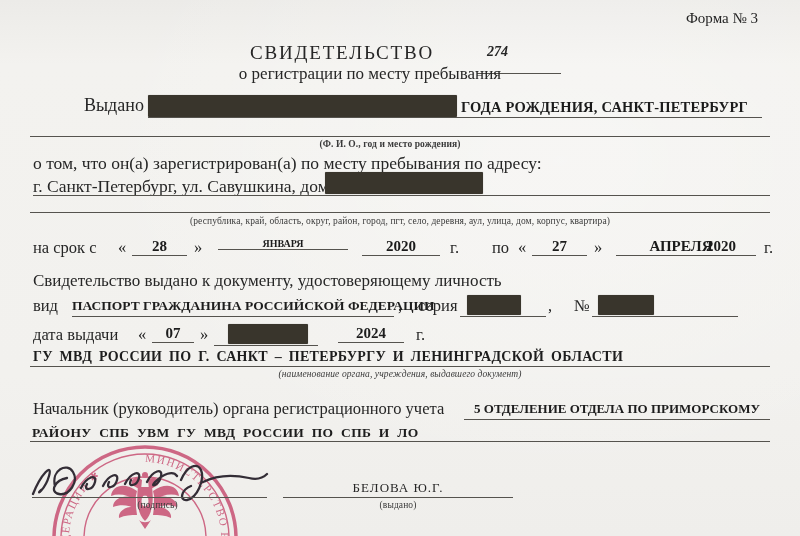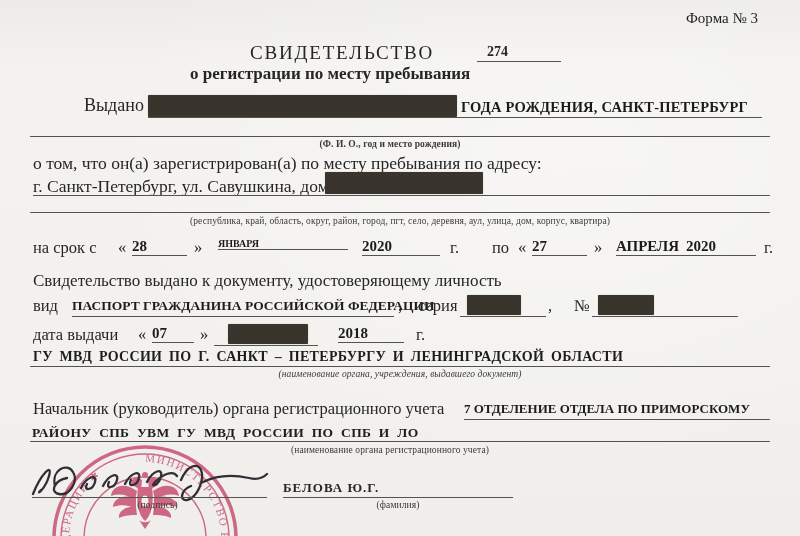--- a/index.html
+++ b/index.html
@@ -13,32 +13,32 @@
   }
   .abs{position:absolute;white-space:nowrap;}
   .cap{font-size:9.5px;color:#3a3a3a;text-align:center;letter-spacing:.1px;}
   .uline{border-bottom:1.4px solid #55534e;}
   .rule{position:absolute;border-bottom:1.4px solid #55534e;}
   .bar{position:absolute;background:#39352c;border-radius:1px;box-shadow:0 0 1px rgba(0,0,0,.4);}
   .big{font-size:17.5px;}
   .lbl{font-size:16.5px;}
   .fill{font-weight:600;color:#1d1d1d;}
   .boldval{font-weight:700;color:#1b1b1b;}
-  .ctr{font-weight:bold;}
+  .ctr{text-align:center;}
   svg{display:block;}
 </style>
 </head>
 <body>
 
 <div class="paper">
 
   <div class="abs" style="right:42px;top:10px;font-size:15px;">Форма № 3</div>
 
   <div class="abs" style="left:250px;top:42px;font-size:19px;letter-spacing:1.8px;">СВИДЕТЕЛЬСТВО</div>
-  <div class="abs uline ctr" style="left:477px;top:44px;width:84px;font-size:14px;font-weight:600;padding-bottom:1px;text-align:left;text-indent:10px;">274</div>
+  <div class="abs uline ctr" style="left:477px;top:44px;width:84px;font-size:14px;font-weight:600;padding-bottom:13px;text-align:left;text-indent:10px;font-style:italic;">274</div>
   <div class="abs ctr" style="left:190px;top:64px;width:360px;font-size:17px;">о регистрации по месту пребывания</div>
 
   <div class="abs" style="left:84px;top:95px;font-size:18px;">Выдано</div>
   <div class="bar" style="left:148px;top:95px;width:309px;height:22px;"></div>
   <div class="abs boldval" style="left:461px;top:99px;font-size:14.5px;letter-spacing:.2px;">ГОДА РОЖДЕНИЯ, САНКТ-ПЕТЕРБУРГ</div>
   <div class="rule" style="left:148px;top:100px;width:614px;height:17px;"></div>
 
   <div class="rule" style="left:30px;top:120px;width:740px;height:16px;"></div>
   <div class="abs cap" style="left:190px;top:139px;width:400px;font-weight:bold;">(Ф. И. О., год и место рождения)</div>
 
@@ -79,32 +79,31 @@
   <div class="abs lbl" style="left:574px;top:296px;">№</div>
   <div class="rule" style="left:592px;top:298px;width:146px;height:18px;"></div>
   <div class="bar" style="left:598px;top:295px;width:56px;height:20px;"></div>
 
   <div class="abs lbl" style="left:33px;top:325px;">дата выдачи</div>
   <div class="abs lbl" style="left:138px;top:325px;">«</div>
   <div class="abs uline ctr fill" style="left:152px;top:325px;width:42px;font-size:15px;">07</div>
   <div class="abs lbl" style="left:200px;top:325px;">»</div>
   <div class="rule" style="left:214px;top:327px;width:104px;height:18px;"></div>
   <div class="bar" style="left:228px;top:324px;width:80px;height:20px;"></div>
-  <div class="abs uline ctr fill" style="left:338px;top:325px;width:66px;font-size:15px;">2018</div>
+  <div class="abs uline ctr fill" style="left:338px;top:325px;width:66px;font-size:15px;">2024</div>
   <div class="abs lbl" style="left:416px;top:325px;">г.</div>
 
   <div class="abs fill" style="left:33px;top:349px;font-size:14px;word-spacing:3px;letter-spacing:.3px;">ГУ МВД РОССИИ ПО Г. САНКТ – ПЕТЕРБУРГУ И ЛЕНИНГРАДСКОЙ ОБЛАСТИ</div>
   <div class="rule" style="left:30px;top:349px;width:740px;height:17px;"></div>
   <div class="abs cap" style="left:150px;top:369px;width:500px;font-style:italic;">(наименование органа, учреждения, выдавшего документ)</div>
 
   <div class="abs" style="left:33px;top:399px;font-size:16.5px;">Начальник (руководитель) органа регистрационного учета</div>
-  <div class="abs uline ctr fill" style="left:464px;top:401px;width:306px;font-size:13px;padding-bottom:2px;">7 ОТДЕЛЕНИЕ ОТДЕЛА  ПО ПРИМОРСКОМУ</div>
+  <div class="abs uline ctr fill" style="left:464px;top:401px;width:306px;font-size:13px;padding-bottom:2px;">5 ОТДЕЛЕНИЕ ОТДЕЛА  ПО ПРИМОРСКОМУ</div>
   <div class="abs fill" style="left:32px;top:425px;font-size:13.5px;word-spacing:4px;letter-spacing:.3px;">РАЙОНУ СПБ УВМ  ГУ  МВД РОССИИ  ПО СПБ  И  ЛО</div>
   <div class="rule" style="left:30px;top:425px;width:740px;height:16px;"></div>
-  <div class="abs cap" style="left:140px;top:445px;width:500px;">(наименование органа регистрационного учета)</div>
 
   <svg class="abs" style="left:50px;top:443px;opacity:.82;" width="190" height="190" viewBox="0 0 190 190">
     <defs>
       <path id="ringPath" d="M95,19 a76,76 0 1,1 -0.01,0 z"></path>
       <path id="codeArc" d="M45,125 Q95,108 145,125"></path>
     </defs>
     <g stroke="#c64a6e" fill="none">
       <circle cx="95" cy="95" r="91" stroke-width="3.5"></circle>
       <circle cx="95" cy="95" r="84" stroke-width="1.4"></circle>
       <circle cx="95" cy="95" r="61" stroke-width="1.4"></circle>
@@ -139,15 +138,15 @@
          M100,32 C106,20 116,18 114,26 C112,34 102,36 106,28
          M122,30 C128,18 138,16 136,24 C134,34 124,36 130,30 C138,22 148,18 152,24
          M156,28 C162,14 172,10 176,18 C180,28 172,46 162,48 C154,49 156,38 166,34
          M178,30 C190,24 206,22 224,26 C232,28 238,26 242,22"></path>
   </svg>
   <div class="rule" style="left:32px;top:481px;width:235px;height:16px;"></div>
   <div class="abs cap" style="left:110px;top:500px;width:95px;">(подпись)</div>
 
   <div class="abs ctr" style="left:283px;top:480px;width:230px;font-size:13px;letter-spacing:1px;">БЕЛОВА  Ю.Г.</div>
   <div class="rule" style="left:283px;top:481px;width:230px;height:16px;"></div>
-  <div class="abs cap" style="left:283px;top:500px;width:230px;">(фамилия)</div>
+  <div class="abs cap" style="left:283px;top:500px;width:230px;">(выдано)</div>
 
 </div>
 
 </body></html>

